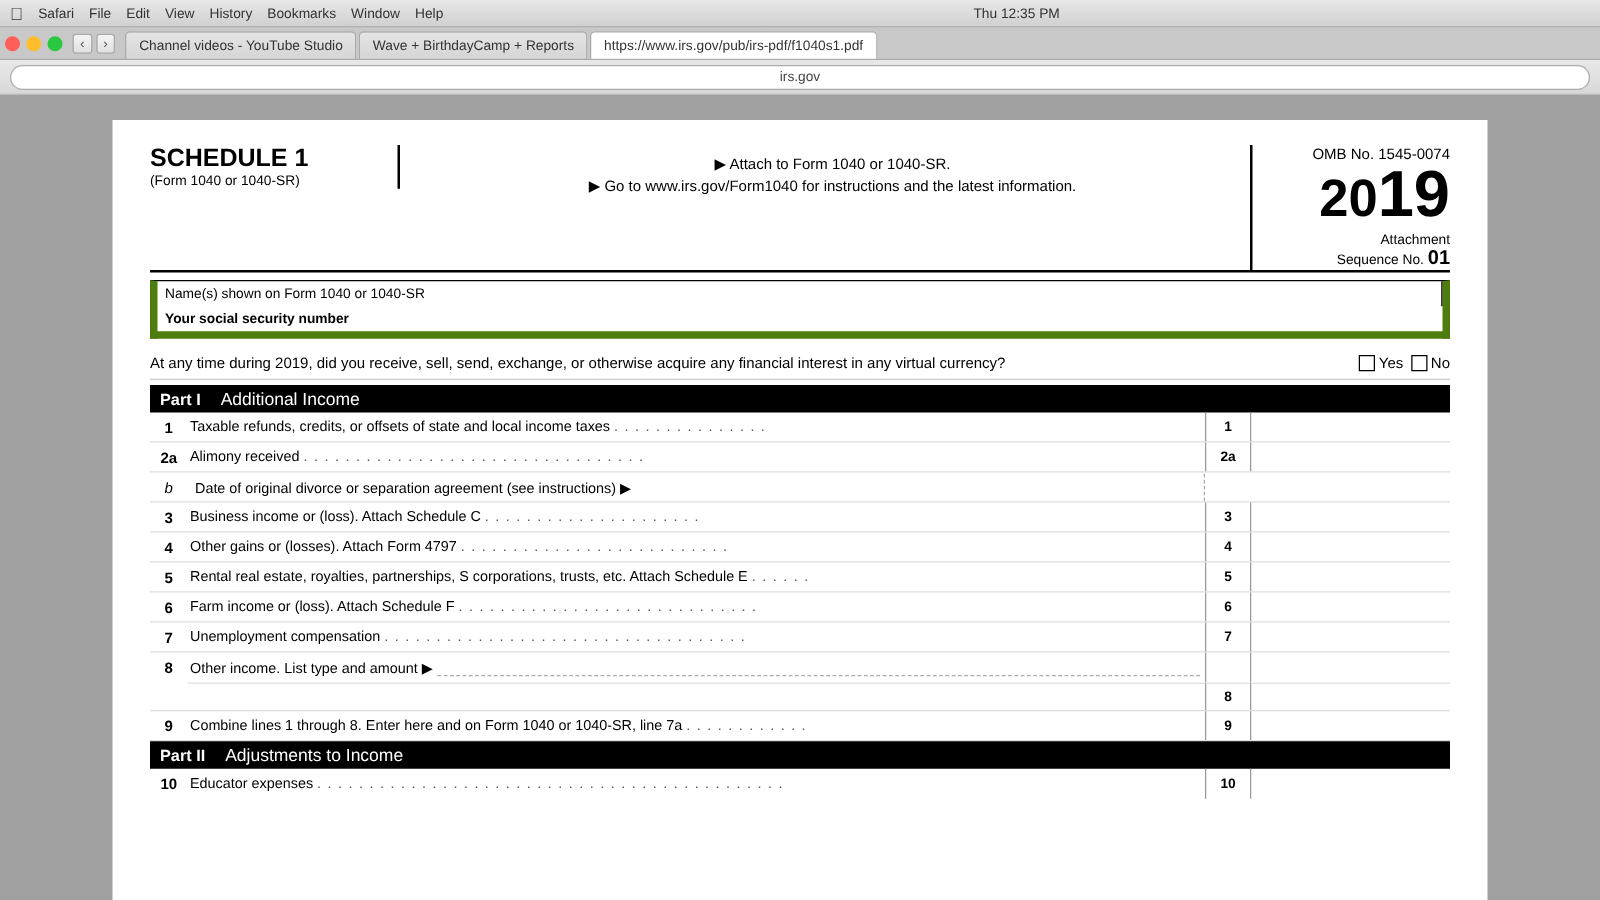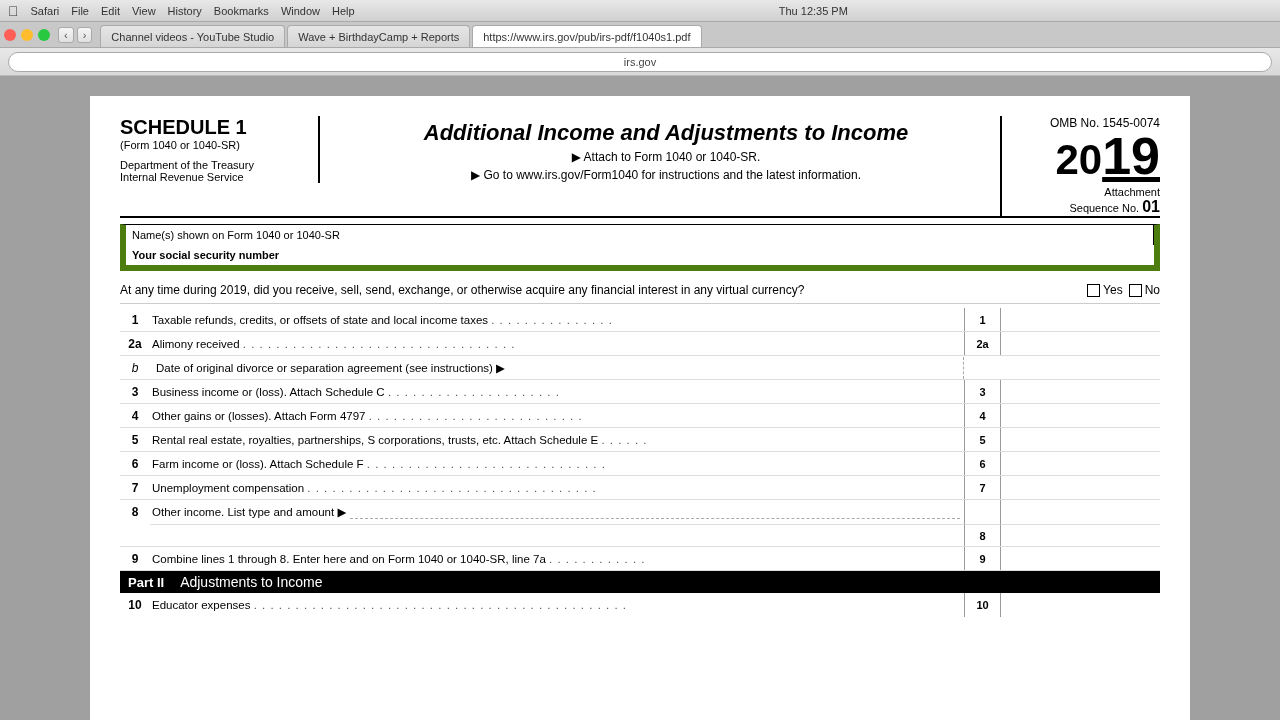--- a/index.html
+++ b/index.html
@@ -293,36 +293,31 @@
   <input class="address-input" type="text" value="irs.gov" style="">
 </div>
 
 <div class="doc-area">
   <div class="form-page">
 
     <div class="form-header">
       <div class="header-left">
         <div class="schedule-title">SCHEDULE 1</div>
         <div class="form-sub">(Form 1040 or 1040-SR)</div>
-        <div style="margin-top:8px;">
-          <div>Department of the Treasury</div>
-          <div>Internal Revenue Service</div>
-        </div>
       </div>
       <div class="header-center">
-        <div class="main-title">Additional Income and Adjustments to Income</div>
         <div class="attach-info">▶ Attach to Form 1040 or 1040-SR.</div>
         <div class="attach-info">
           <span>▶ Go to www.irs.gov/Form1040 for instructions and the latest information.</span>
         </div>
       </div>
       <div class="header-right">
         <div class="omb-no">OMB No. 1545-0074</div>
         <div class="year-display">
-          <span>20</span><span style="font-size:52px;text-decoration:underline;">19</span>
+          <span>20</span><span style="font-size:52px;">19</span>
         </div>
         <div class="attachment-info">
           <span>Attachment</span><br>
           <span>Sequence No.</span> <span class="seq-no">01</span>
         </div>
       </div>
     </div>
 
     <div class="name-ssn-row">
       <div class="name-field">Name(s) shown on Form 1040 or 1040-SR</div>
@@ -336,20 +331,24 @@
           <div class="checkbox-box"></div>
           <span>Yes</span>
         </div>
         <div class="checkbox-item">
           <div class="checkbox-box"></div>
           <span>No</span>
         </div>
       </div>
     </div>
 
+    <div class="part-header">
+      <span class="part-label">Part I</span>
+      <span class="part-title">Additional Income</span>
+    </div>
 
     <div class="form-rows">
 
       <div class="form-row">
         <div class="row-num">1</div>
         <div class="row-desc">
           <span>Taxable refunds, credits, or offsets of state and local income taxes</span>&nbsp;<span class="row-dots">. . . . . . . . . . . . . . .</span>
         </div>
         <div class="line-ref">
           <span>1</span>

